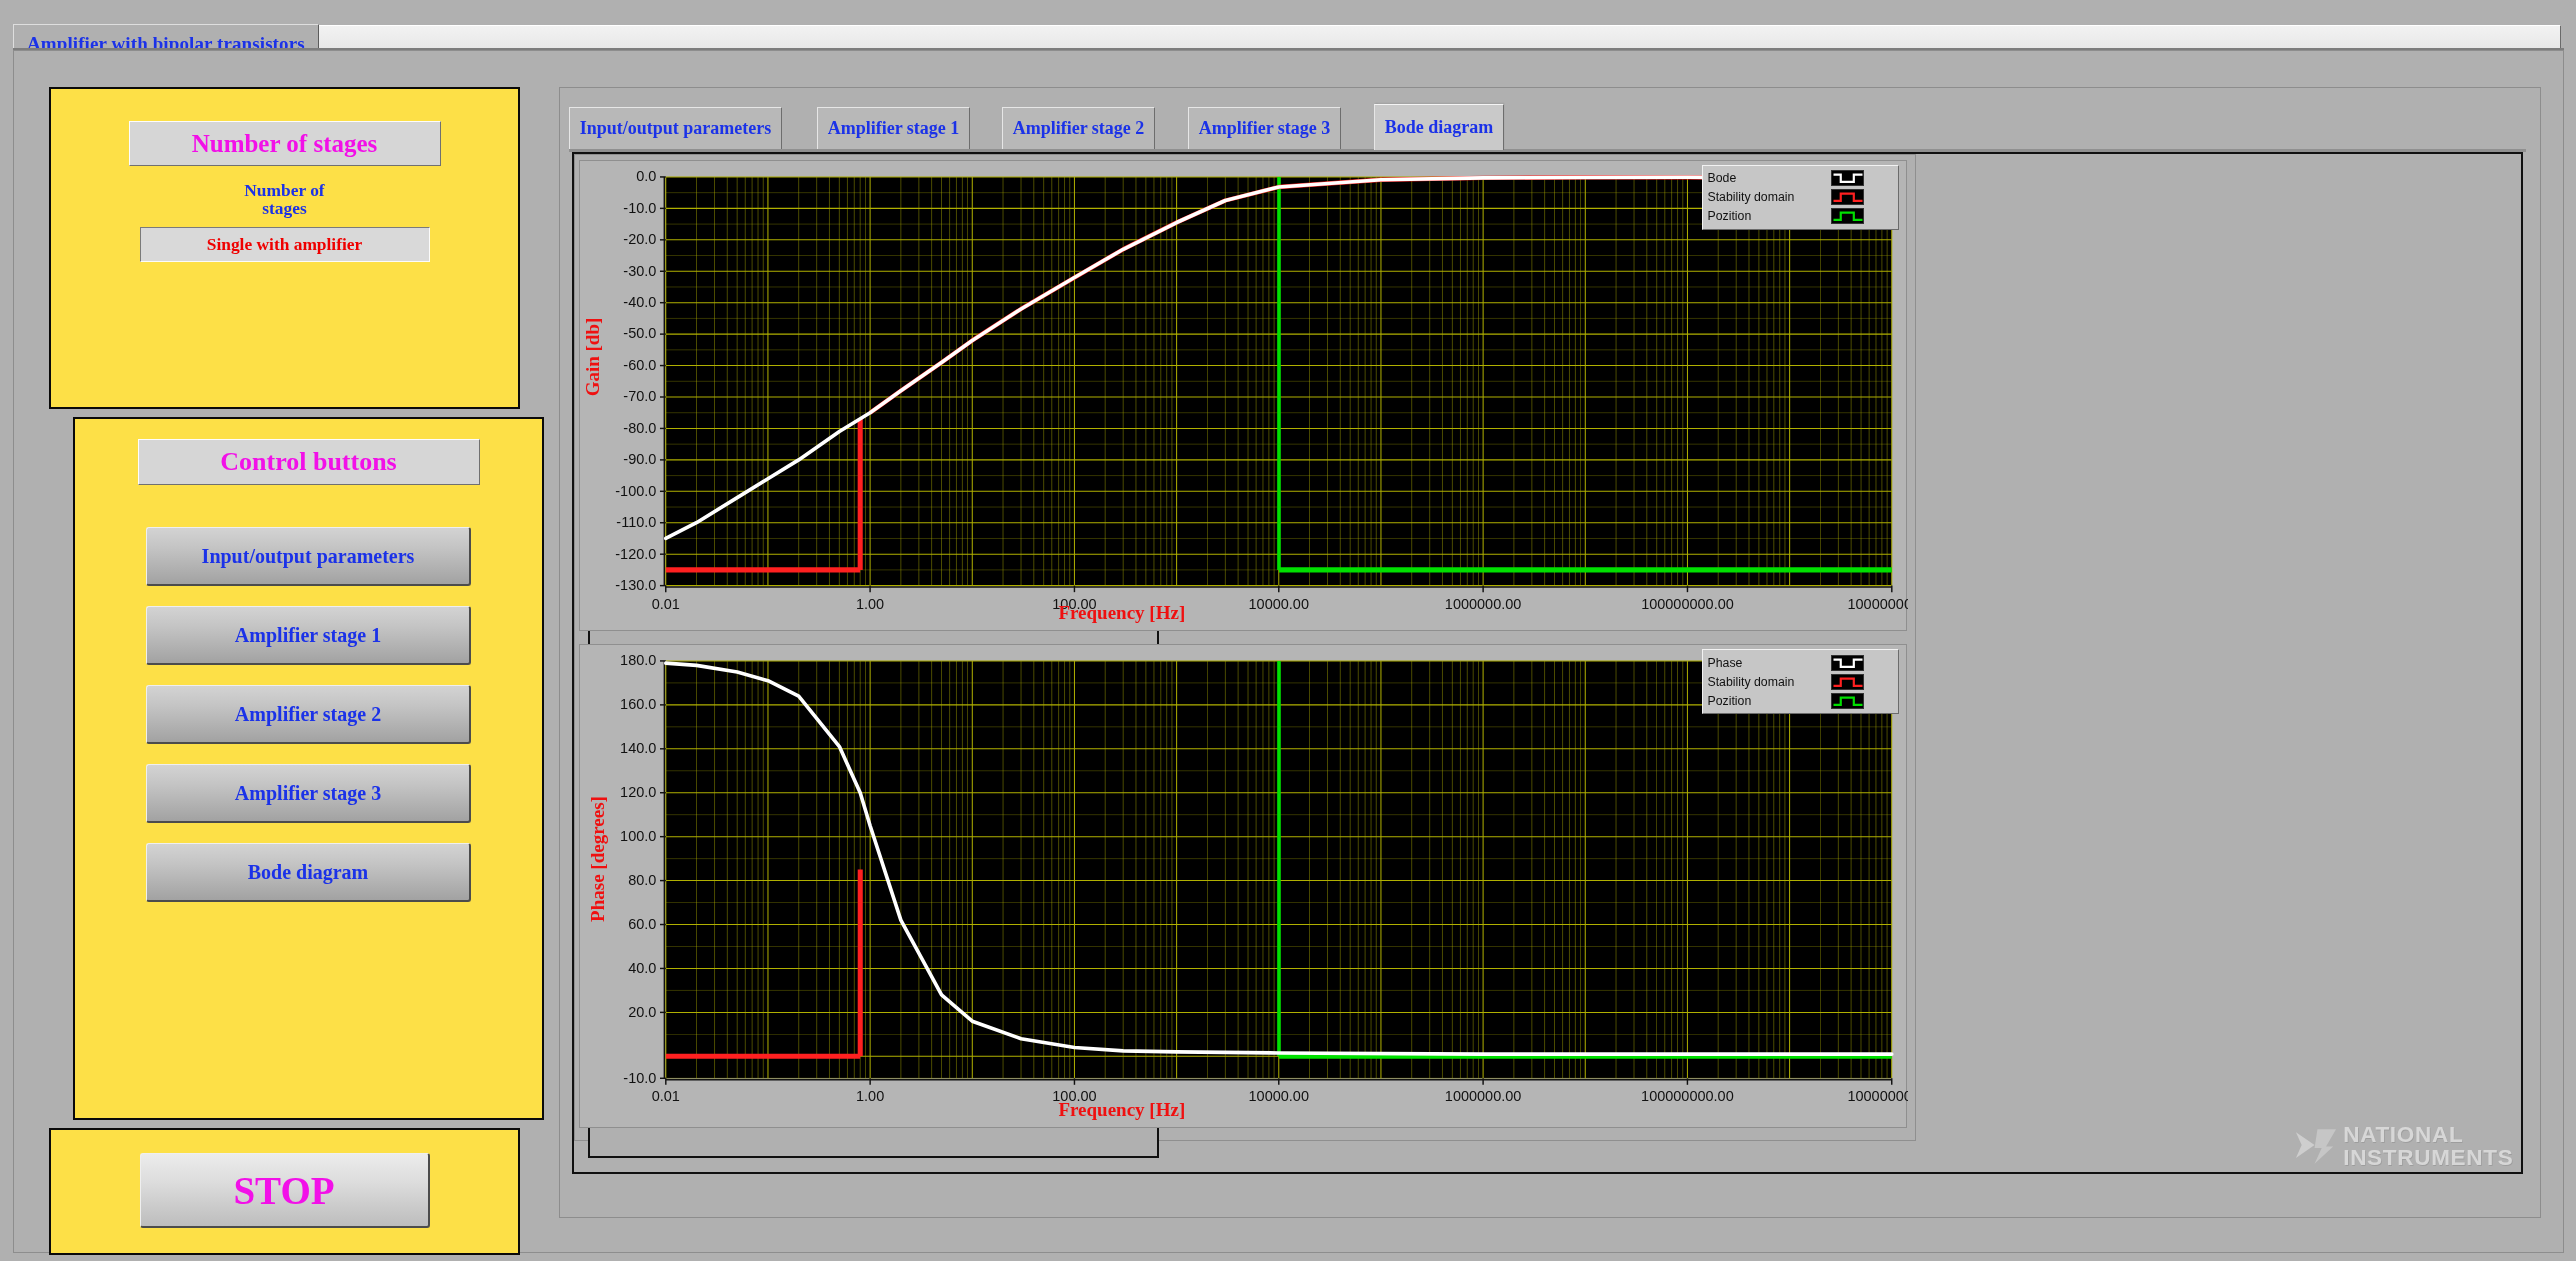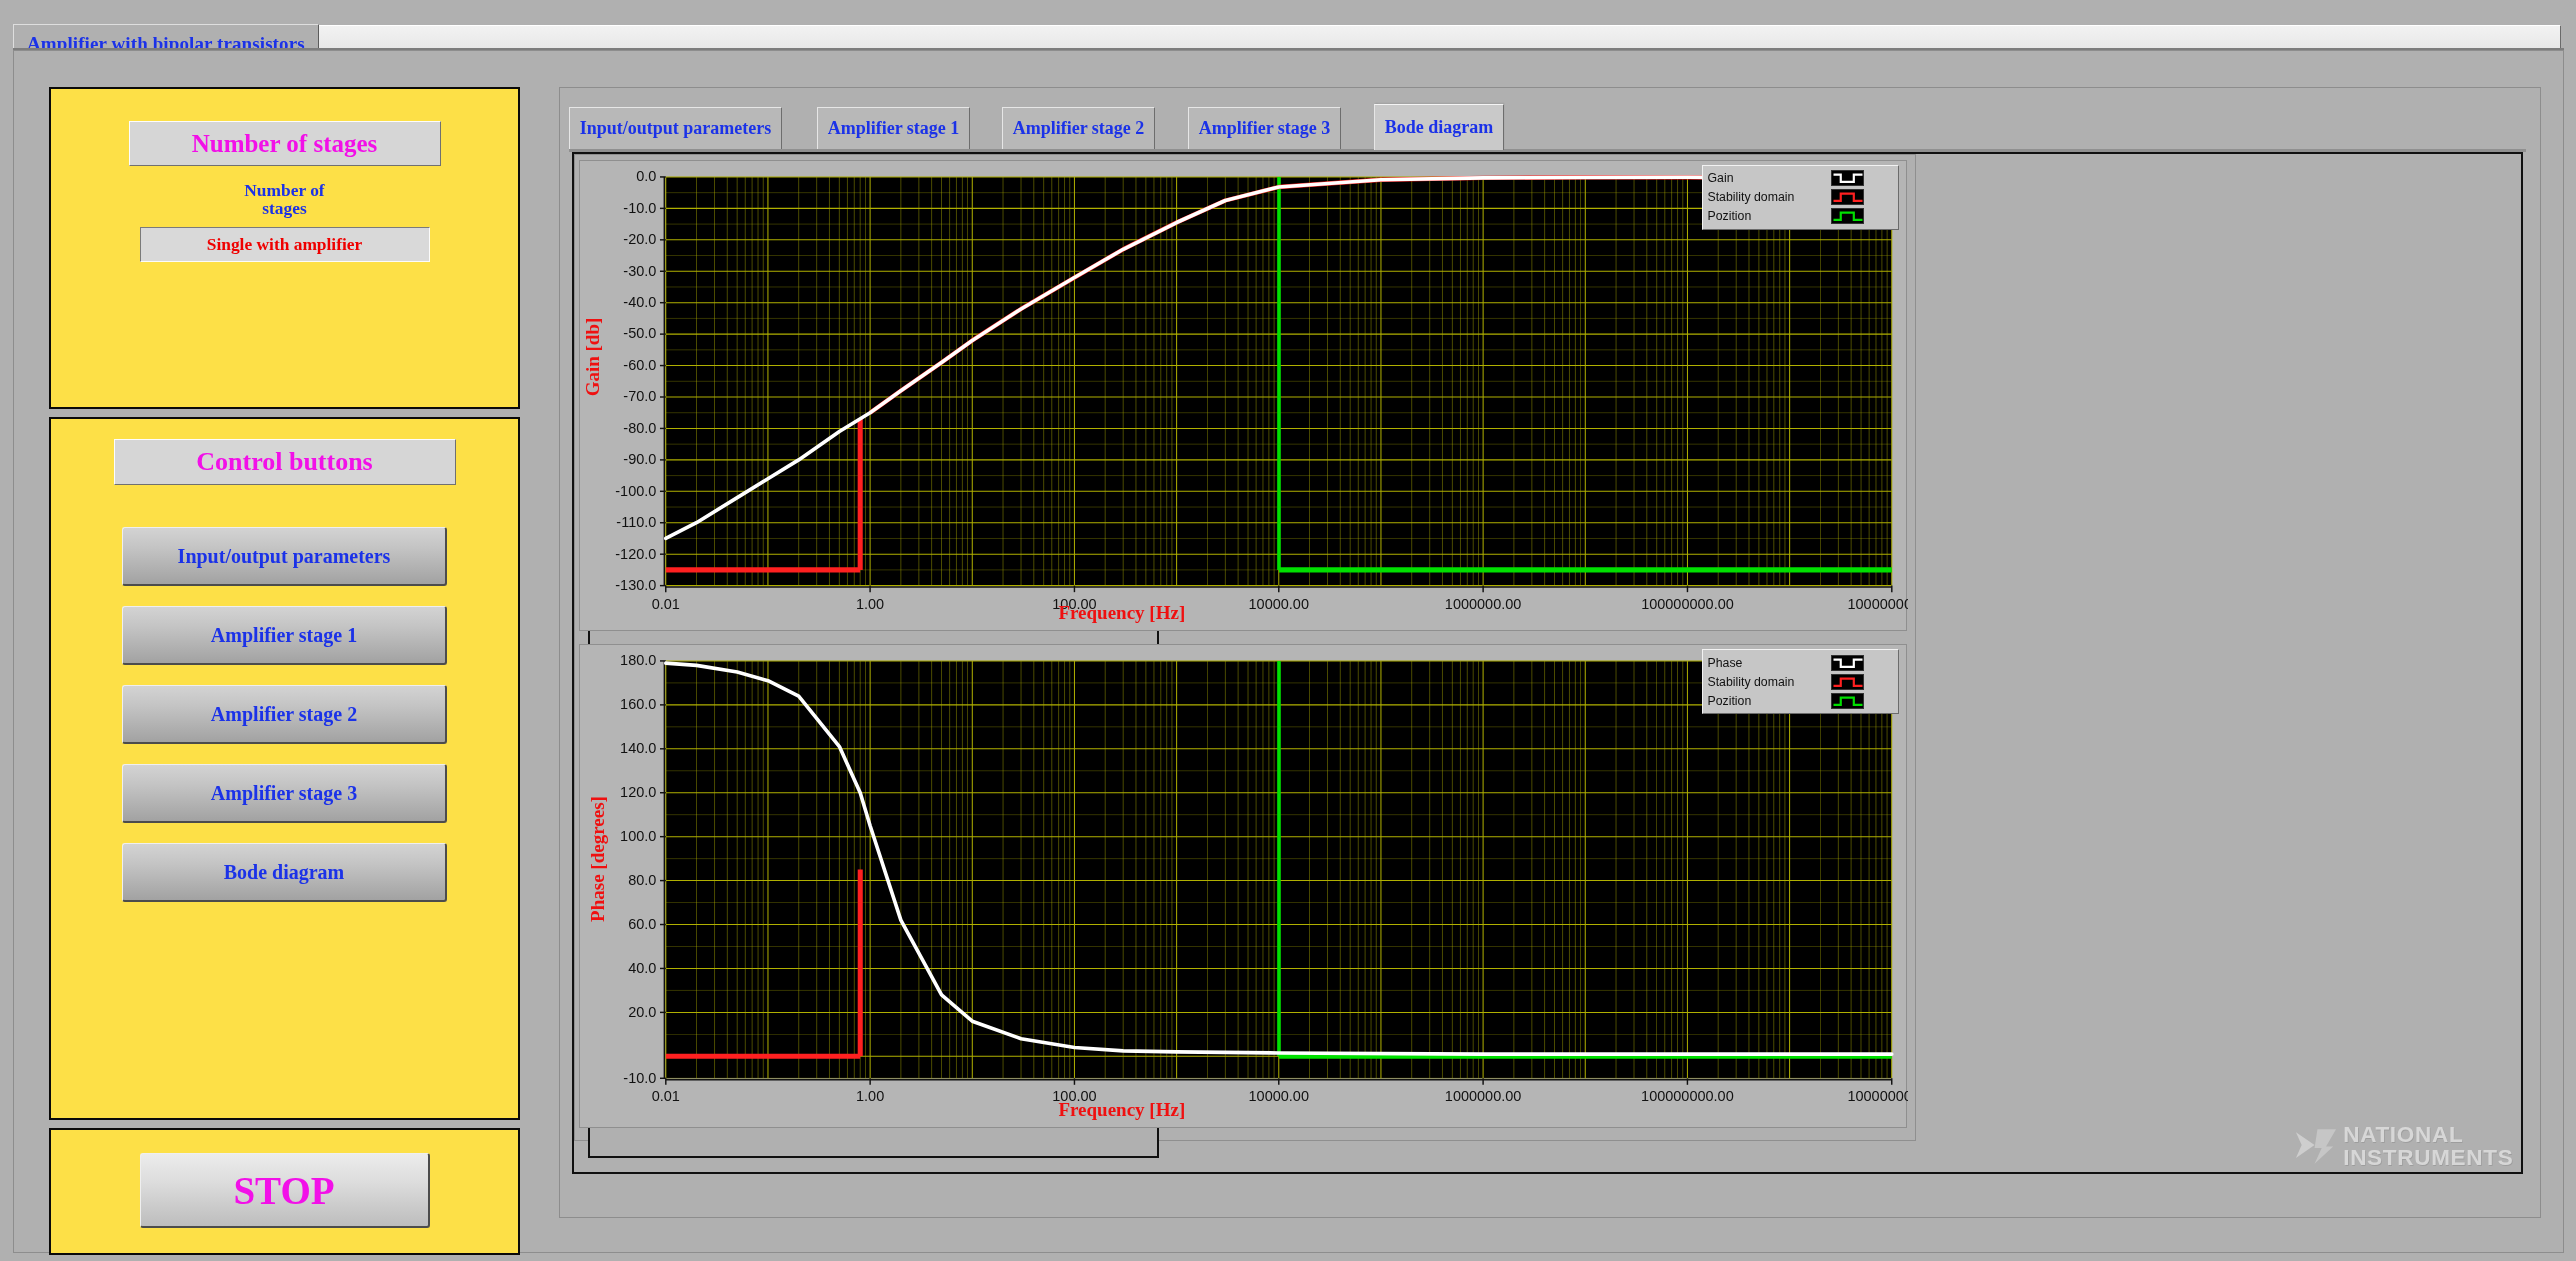--- a/index.html
+++ b/index.html
@@ -28,21 +28,21 @@
   #title-underline { position:absolute; left:13px; top:48px; width:2551px; height:2.2px; background:#7d7d7d; }
 
   
   #window { position:absolute; left:13px; top:50px; width:2551px; height:1203px;
             background:#b0b0b0; border:1.4px solid #8d8d8d; }
 
   
   #left-col { position:absolute; left:35px; top:36px; width:471px; height:1131px; }
   .group-box { position:absolute; left:0; width:471px; border:2.2px double #0a0a0a; background:#fde047; }
   #grp-stages   { top:0;    height:322px; }
-  #grp-controls { top:330px; height:703px; }
+  #grp-controls { top:330px; height:703px;margin-left:24px; }
   #grp-stop     { top:1041px; height:127px; }
 
   .caption-plate {
     margin:0 auto; background:#d6d6d6;
     border-top:1.4px solid #fdfdfd; border-left:1.4px solid #fdfdfd;
     border-right:1.4px solid #707070; border-bottom:1.4px solid #707070;
     display:flex; align-items:center; justify-content:center;
     color:#f210e8; font-weight:bold; font-family:"Liberation Serif", serif;
   }
   .label-blue { color:#1b32e8; font-weight:bold; text-align:center;
@@ -597,21 +597,21 @@
               <line x1="116" y1="22" x2="116" y2="586" stroke="#111" stroke-width="2"></line>
               <polyline points="118,564.3076923076923 386.33568816586404,564.3076923076923" fill="none" stroke="#ff2020" stroke-width="7"></polyline>
               <polyline points="964.2838901426795,564.3076923076923 1810,564.3076923076923" fill="none" stroke="#00e000" stroke-width="7"></polyline>
               <line x1="964.2838901426795" y1="564.3076923076923" x2="964.2838901426795" y2="22" stroke="#00e000" stroke-width="5"></line>
               <polyline points="400.0,347.4 442.4,317.0 498.6,278.0 541.0,247.6 608.3,204.2 682.0,160.8 749.3,121.8 823.0,84.9 890.3,54.5 964.0,35.9 1105.0,25.9 1246.0,23.3 1387.0,22.7 1528.0,22.5 1669.0,23.3 1810.0,32.8" fill="none" stroke="#ff2020" stroke-width="6" stroke-linejoin="round"></polyline>
               <line x1="386.33568816586404" y1="564.3076923076923" x2="386.33568816586404" y2="355.7646513315295" stroke="#ff2020" stroke-width="7"></line>
               <polyline points="118.0,520.9 160.4,499.2 216.6,464.5 259.0,438.5 301.4,412.5 357.6,373.4 400.0,347.4 442.4,317.0 498.6,278.0 541.0,247.6 608.3,204.2 682.0,160.8 749.3,121.8 823.0,84.9 890.3,54.5 964.0,35.9 1105.0,25.9 1246.0,23.3 1387.0,22.7 1528.0,22.5 1669.0,23.3 1810.0,32.8" fill="none" stroke="#ffffff" stroke-width="5" stroke-linejoin="round" stroke-linecap="round"></polyline>
             </svg>
           <div class="legend-box" style="right:7.2px; top:4.3px; width:197px;">
             <div class="legend-row">
-              <span class="legend-label">Gain</span>
+              <span class="legend-label">Bode</span>
               <span class="legend-swatch">
                 <svg width="32" height="14.5" viewBox="0 0 44 20">
                     <polyline points="2,5 12,5 12,15 30,15 30,5 42,5" fill="none" stroke="#ffffff" stroke-width="3"></polyline>
                   </svg>
               </span>
             </div>
             <div class="legend-row">
               <span class="legend-label">Stability domain</span>
               <span class="legend-swatch">
                 <svg width="32" height="14.5" viewBox="0 0 44 20">

